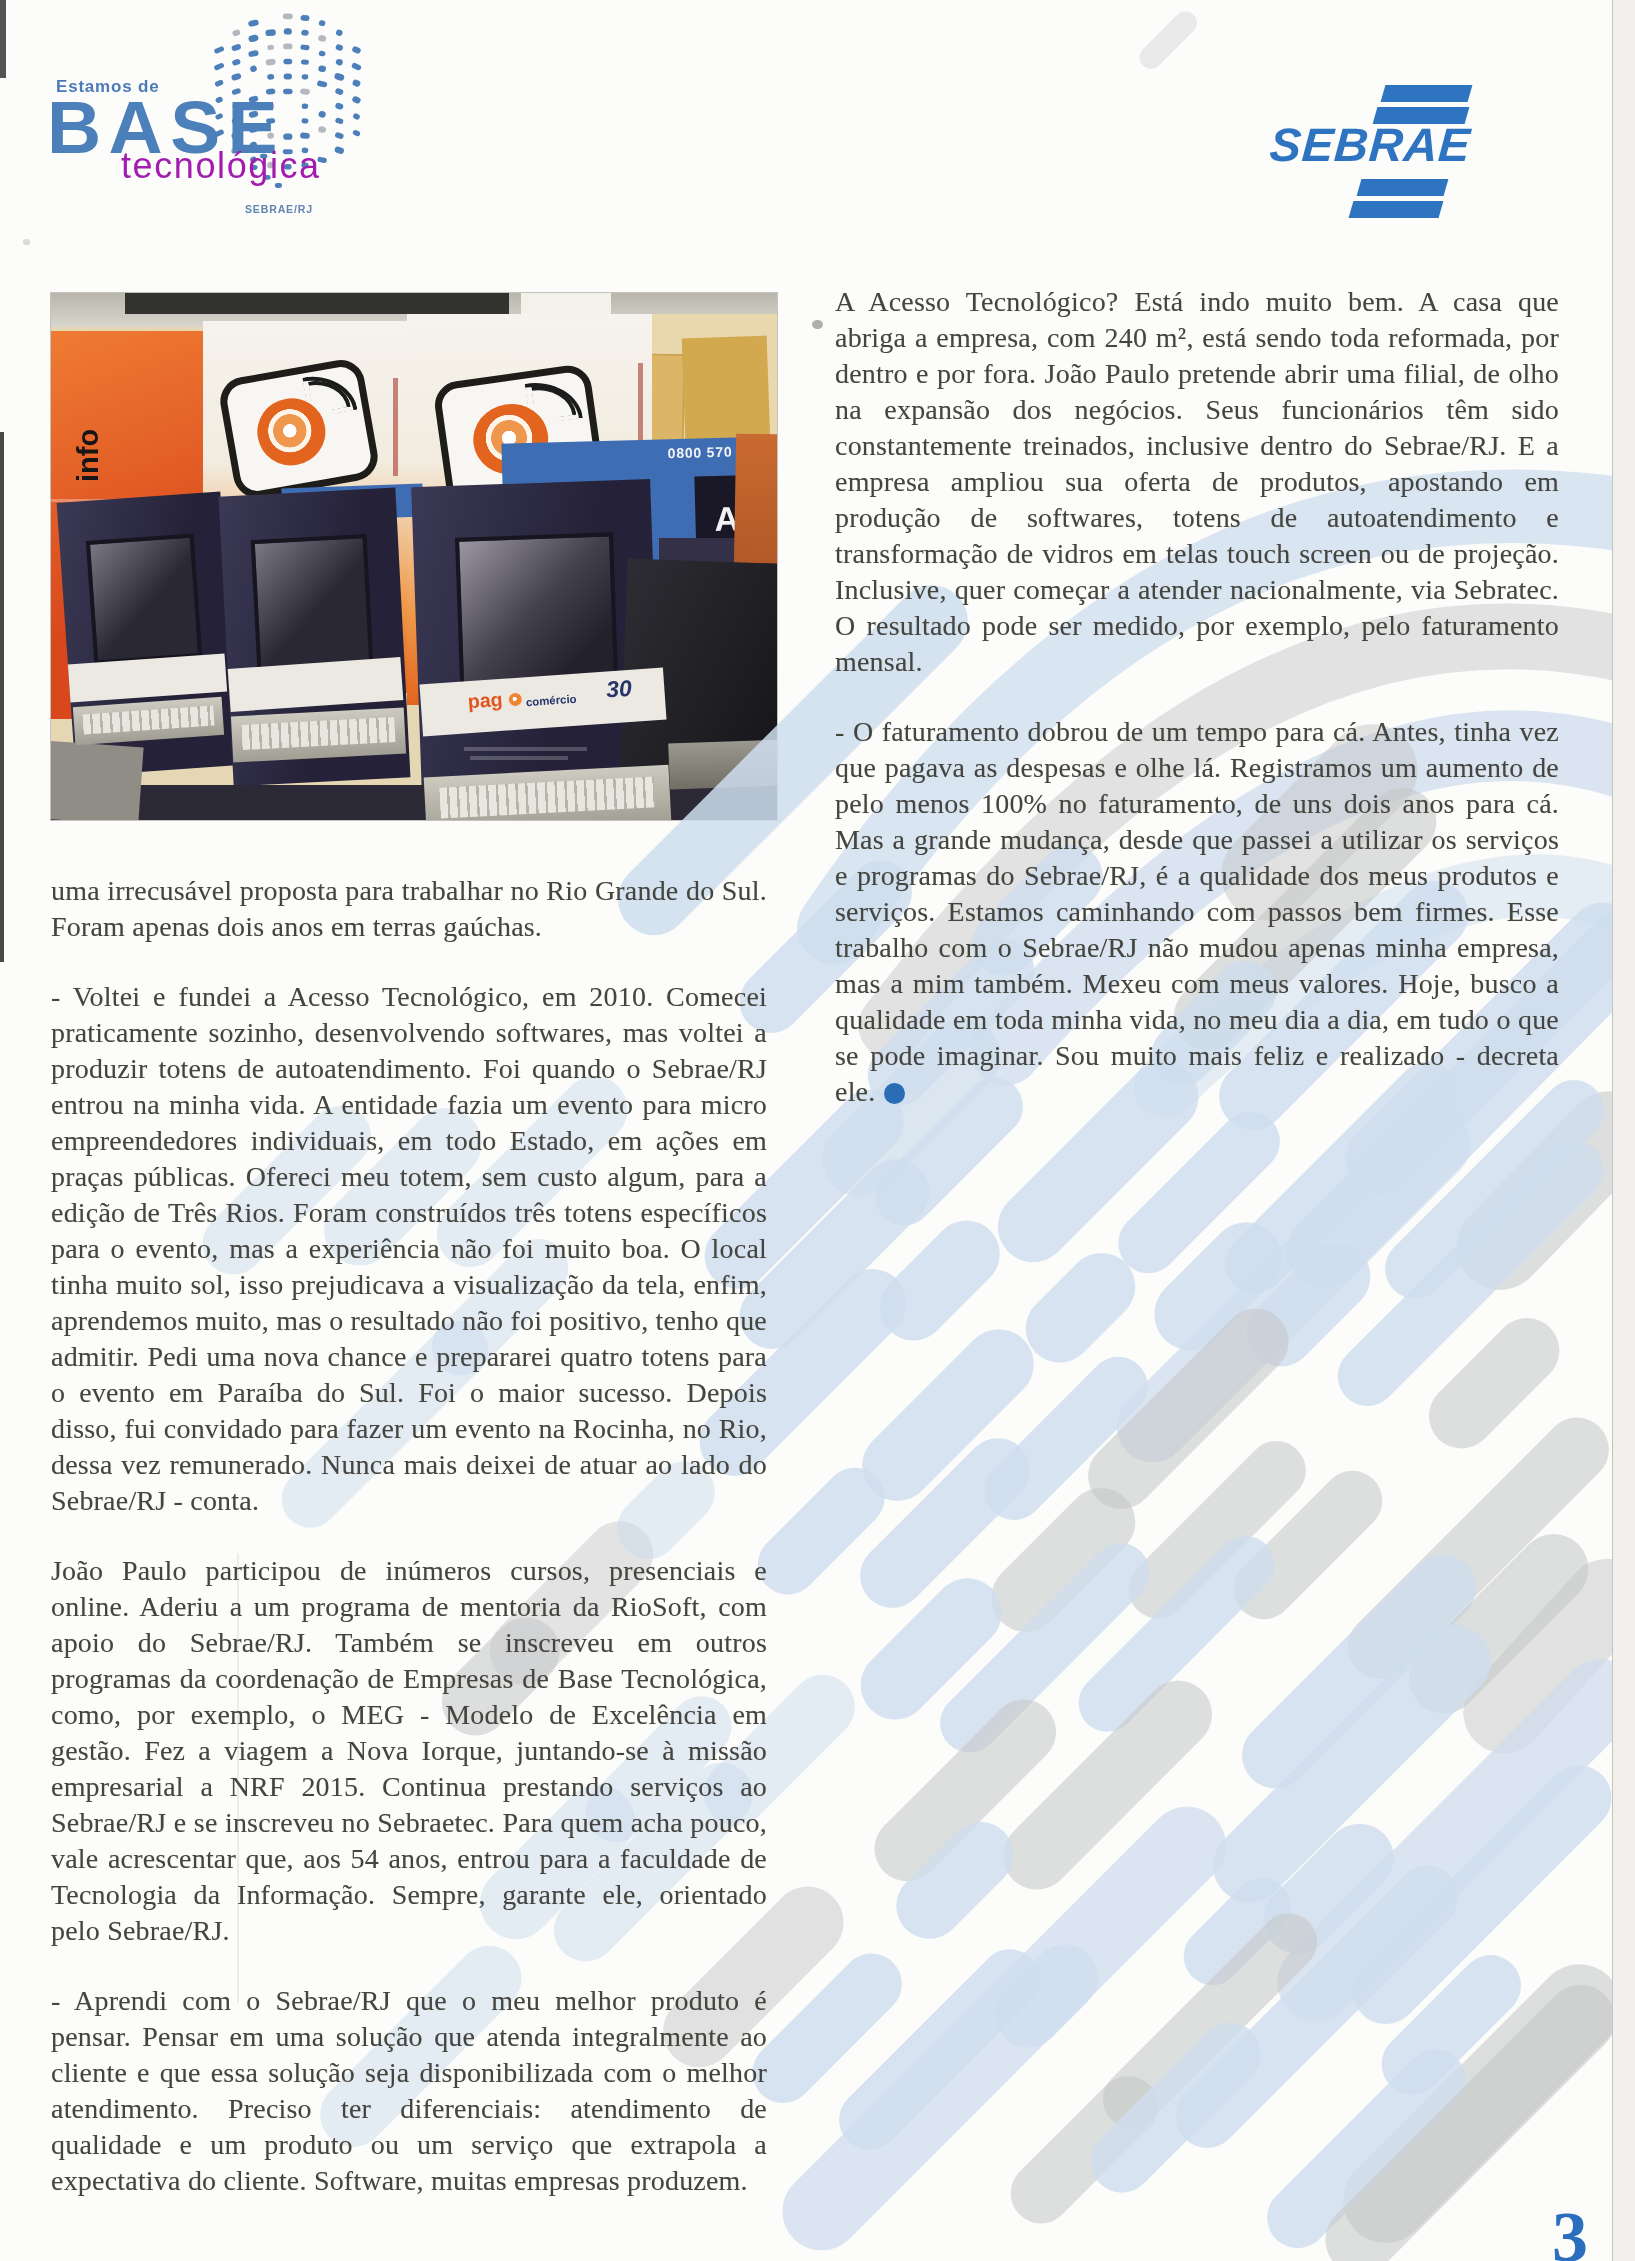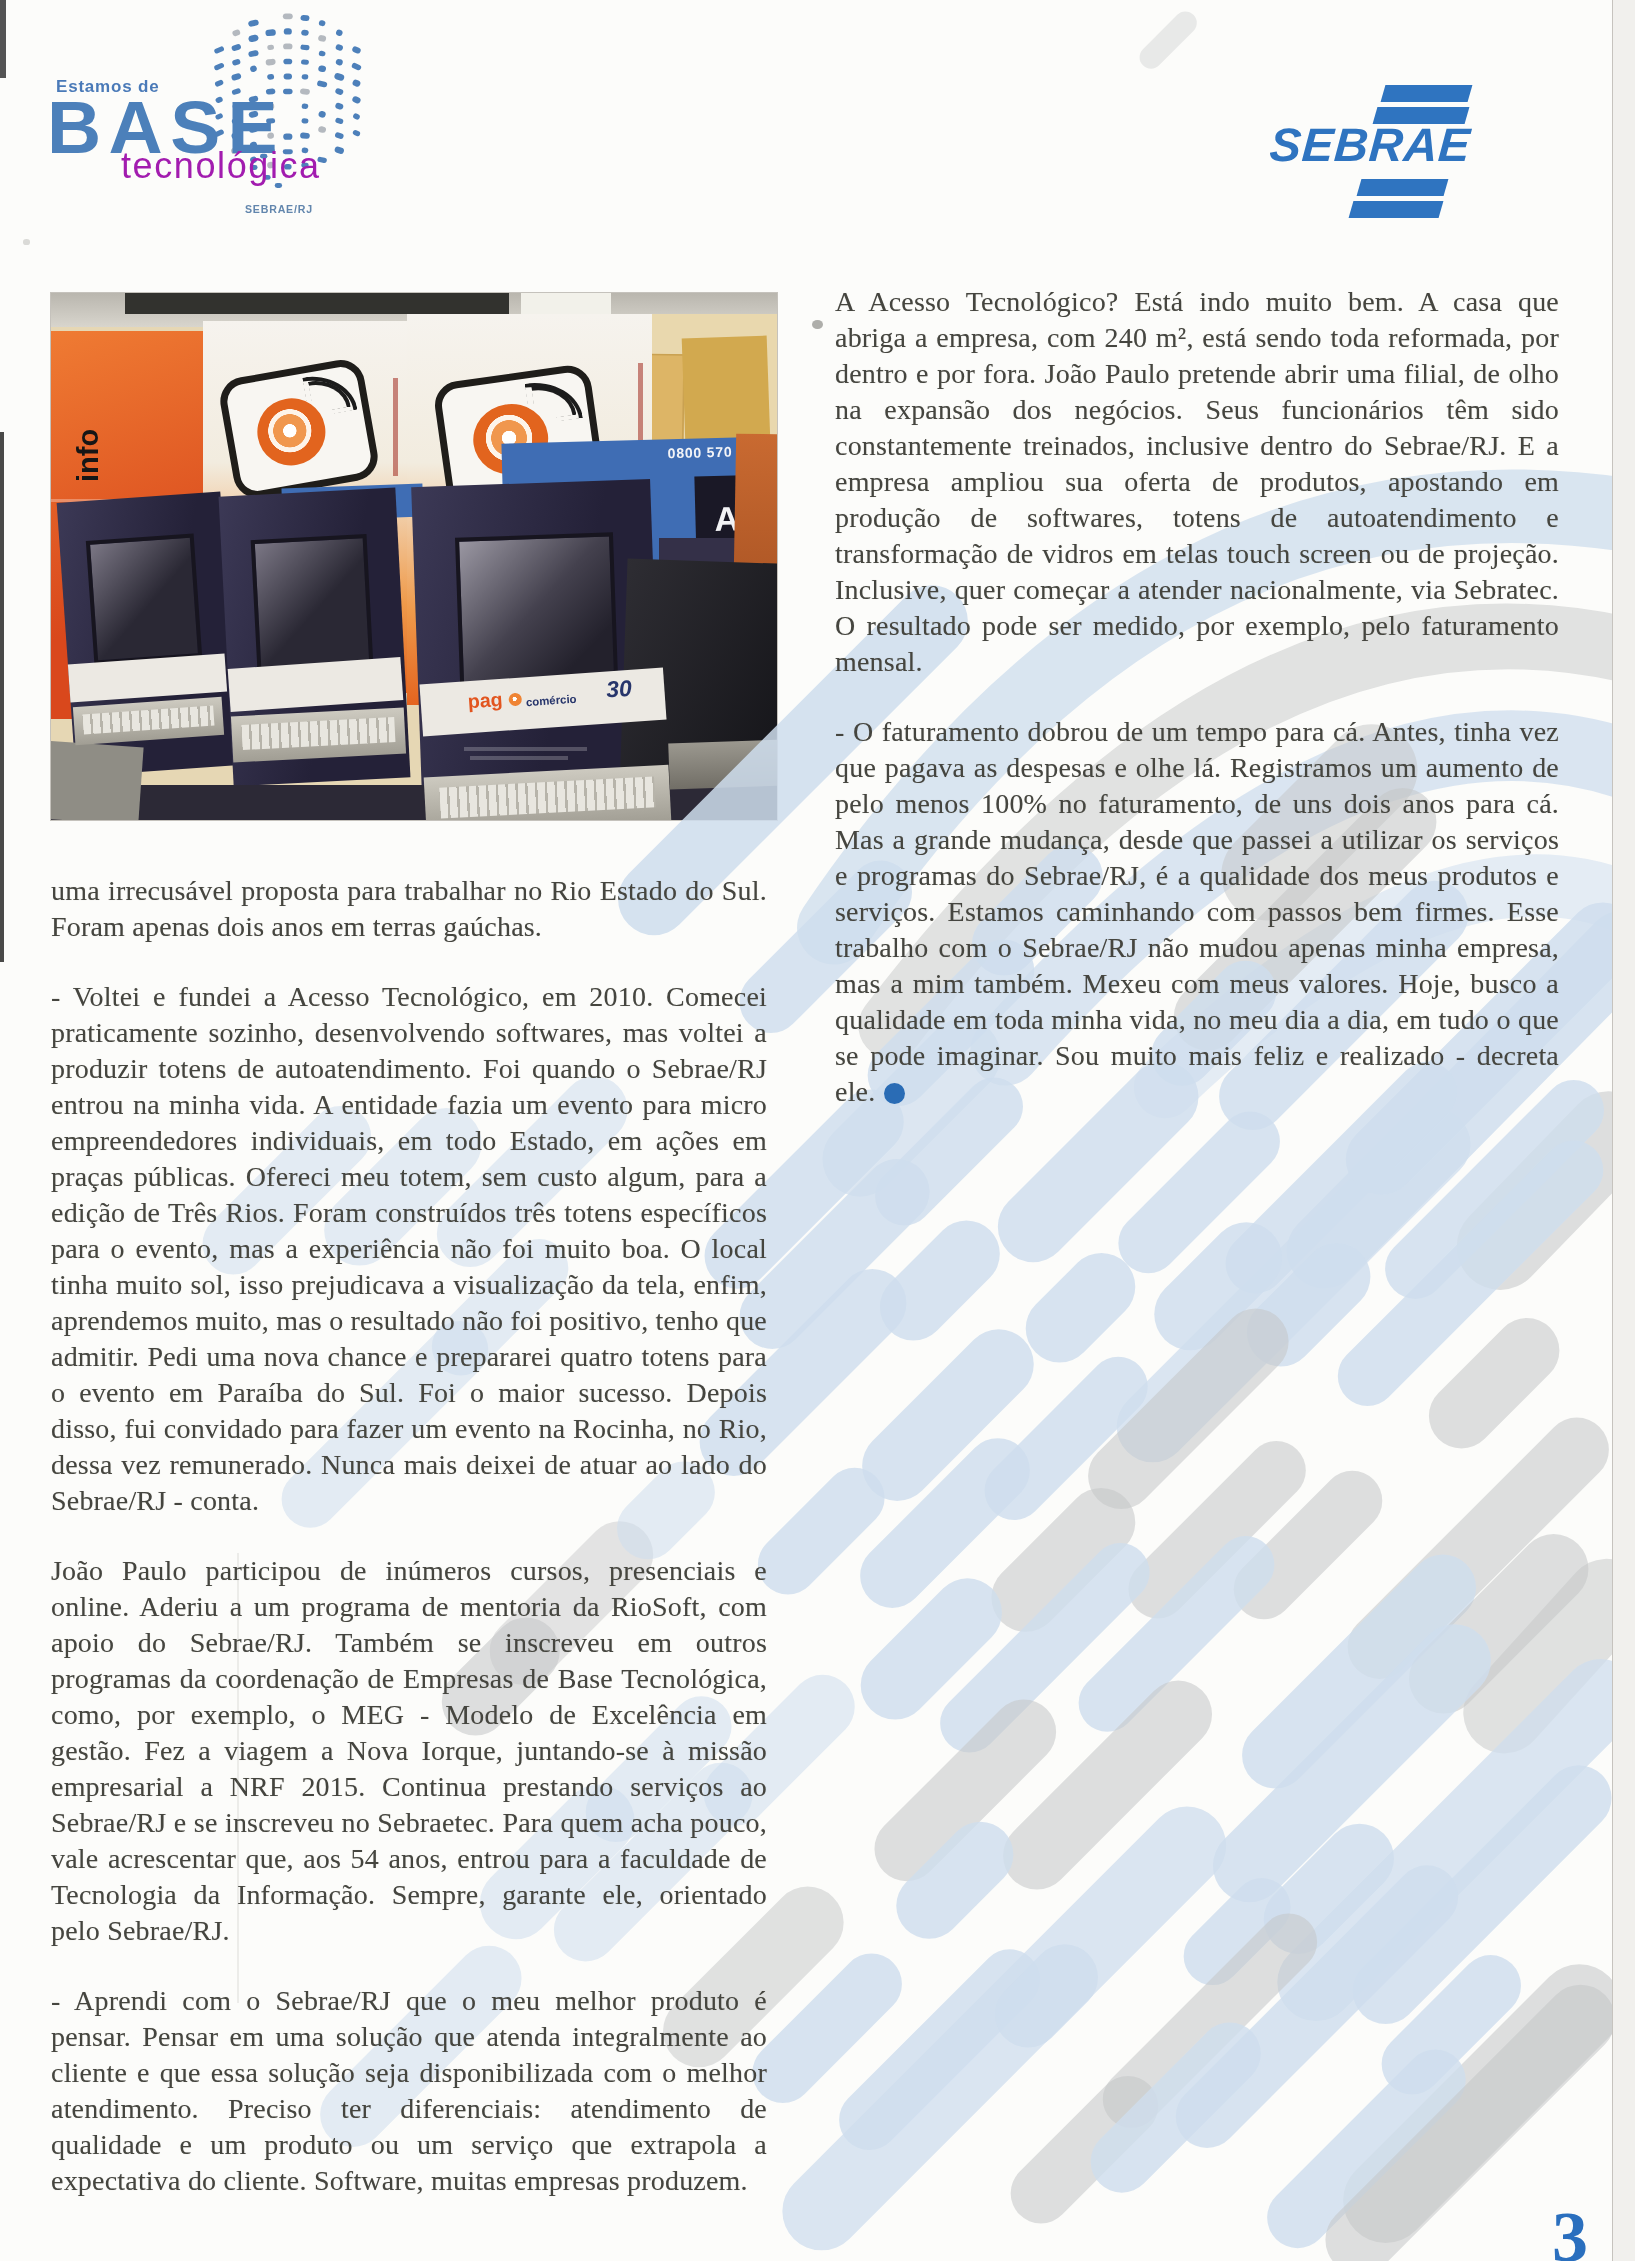--- a/index.html
+++ b/index.html
@@ -365,21 +365,21 @@
 
   <div class="sebrae">
     <div class="bar b1"></div>
     <div class="bar b2"></div>
     <span class="word">SEBRAE</span>
     <div class="bar b3"></div>
     <div class="bar b4"></div>
   </div>
 
   <div class="col" id="leftCol">
-      <p>uma irrecusável proposta para trabalhar no Rio Estado do Sul. Foram apenas dois anos em terras gaúchas.</p>
+      <p>uma irrecusável proposta para trabalhar no Rio Grande do Sul. Foram apenas dois anos em terras gaúchas.</p>
       <p>- Voltei e fundei a Acesso Tecnológico, em 2010. Comecei praticamente sozinho, desenvolvendo softwares, mas voltei a produzir totens de autoatendimento. Foi quando o Sebrae/RJ entrou na minha vida. A entidade fazia um evento para micro empreendedores individuais, em todo Estado, em ações em praças públicas. Ofereci meu totem, sem custo algum, para a edição de Três Rios. Foram construídos três totens específicos para o evento, mas a experiência não foi muito boa. O local tinha muito sol, isso prejudicava a visualização da tela, enfim, aprendemos muito, mas o resultado não foi positivo, tenho que admitir. Pedi uma nova chance e prepararei quatro totens para o evento em Paraíba do Sul. Foi o maior sucesso. Depois disso, fui convidado para fazer um evento na Rocinha, no Rio, dessa vez remunerado. Nunca mais deixei de atuar ao lado do Sebrae/RJ - conta.</p>
       <p>João Paulo participou de inúmeros cursos, presenciais e online. Aderiu a um programa de mentoria da RioSoft, com apoio do Sebrae/RJ. Também se inscreveu em outros programas da coordenação de Empresas de Base Tecnológica, como, por exemplo, o MEG - Modelo de Excelência em gestão. Fez a viagem a Nova Iorque, juntando-se à missão empresarial a NRF 2015. Continua prestando serviços ao Sebrae/RJ e se inscreveu no Sebraetec. Para quem acha pouco, vale acrescentar que, aos 54 anos, entrou para a faculdade de Tecnologia da Informação. Sempre, garante ele, orientado pelo Sebrae/RJ.</p>
       <p>- Aprendi com o Sebrae/RJ que o meu melhor produto é pensar. Pensar em uma solução que atenda integralmente ao cliente e que essa solução seja disponibilizada com o melhor atendimento. Preciso ter diferenciais: atendimento de qualidade e um produto ou um serviço que extrapola a expectativa do cliente. Software, muitas empresas produzem.</p>
     </div>
   <div class="col" id="rightCol">
       <p>A Acesso Tecnológico? Está indo muito bem. A casa que abriga a empresa, com 240 m², está sendo toda reformada, por dentro e por fora. João Paulo pretende abrir uma filial, de olho na expansão dos negócios. Seus funcionários têm sido constantemente treinados, inclusive dentro do Sebrae/RJ. E a empresa ampliou sua oferta de produtos, apostando em produção de softwares, totens de autoatendimento e transformação de vidros em telas touch screen ou de projeção. Inclusive, quer começar a atender nacionalmente, via Sebratec. O resultado pode ser medido, por exemplo, pelo faturamento mensal.</p>
       <p>- O faturamento dobrou de um tempo para cá. Antes, tinha vez que pagava as despesas e olhe lá. Registramos um aumento de pelo menos 100% no faturamento, de uns dois anos para cá. Mas a grande mudança, desde que passei a utilizar os serviços e programas do Sebrae/RJ, é a qualidade dos meus produtos e serviços. Estamos caminhando com passos bem firmes. Esse trabalho com o Sebrae/RJ não mudou apenas minha empresa, mas a mim também. Mexeu com meus valores. Hoje, busco a qualidade em toda minha vida, no meu dia a dia, em tudo o que se pode imaginar. Sou muito mais feliz e realizado - decreta ele.<span class="enddot" title=""></span></p>
     </div>
 
   <div class="pageno">3</div>

